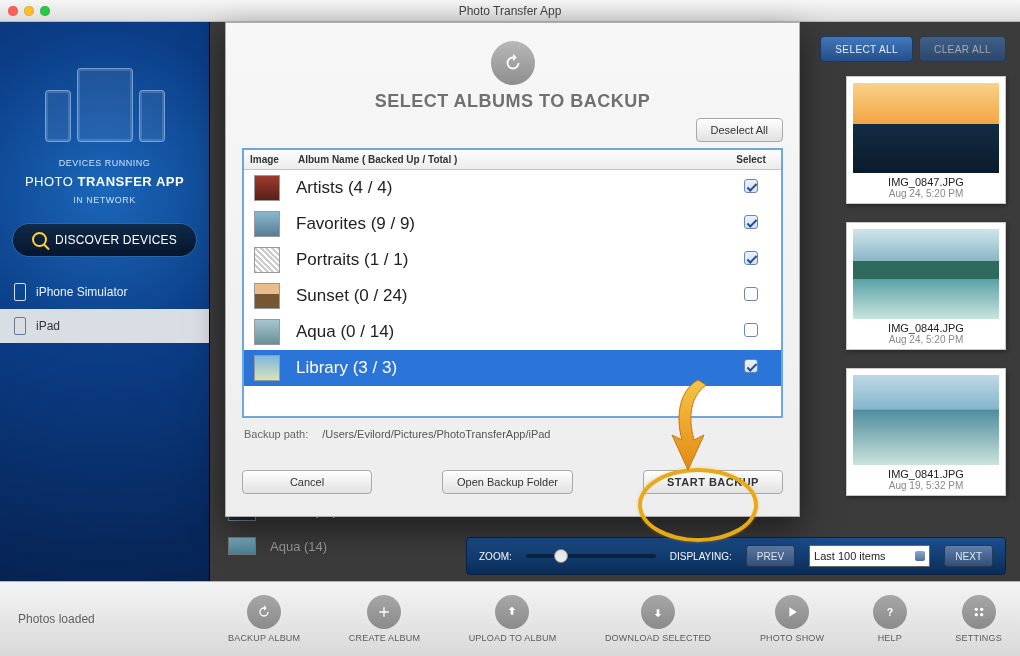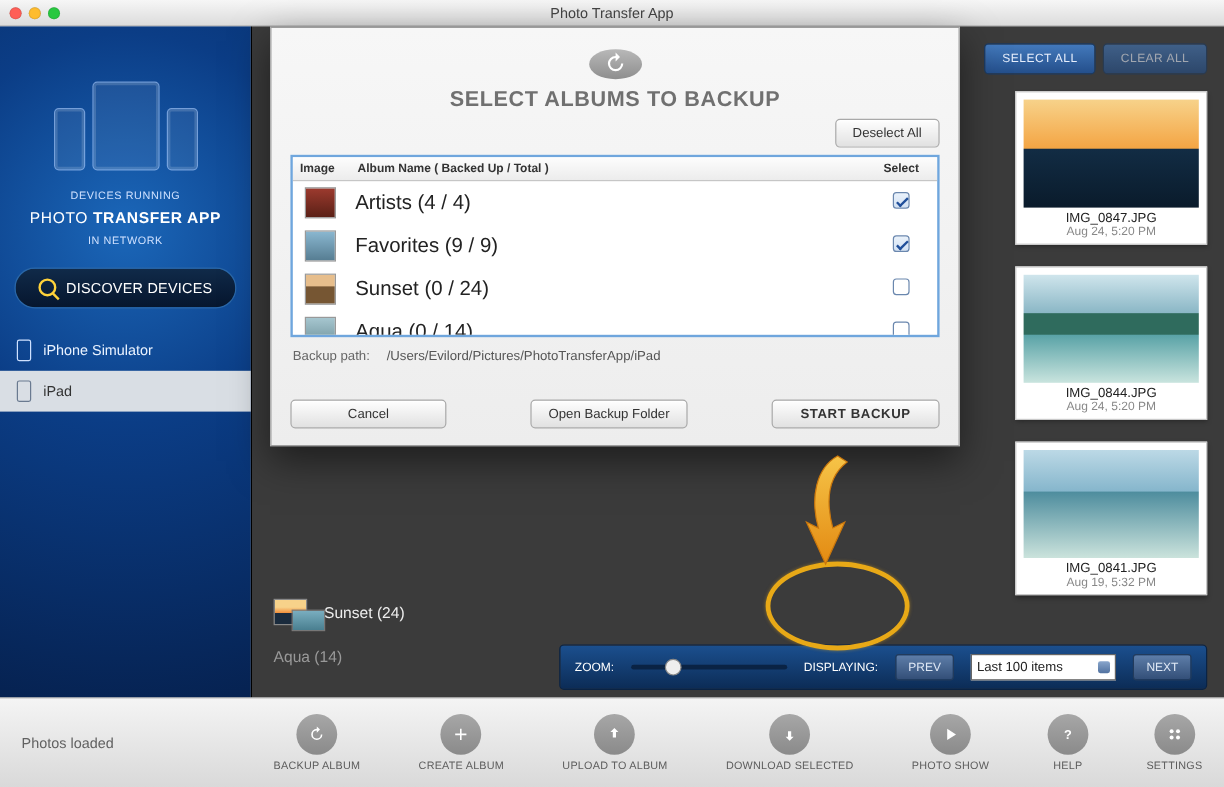--- a/index.html
+++ b/index.html
@@ -56,40 +56,40 @@
   .t-sunset{background:linear-gradient(#f7d28a 0%,#f4a544 45%,#122c44 46%,#0a1b2b 100%);}
   .t-beach1{background:linear-gradient(#cfe5ec 0%,#8bb7c6 35%,#2f6b5d 36%,#2f6b5d 55%,#5aa3a7 56%,#c9e4de 100%);}
   .t-beach2{background:linear-gradient(#bcd9e6 0%,#86b6cc 38%,#4e8d9e 39%,#cbe3dc 100%);}
   .topbtns{ position:absolute; top:14px; right:14px; display:flex; gap:6px;}
   .pillbtn{ height:26px; padding:0 14px; border-radius:4px;
     background:linear-gradient(#4379bc,#244f8b); color:#e6eefc; font-size:10px;
     border:1px solid #1c3b63; letter-spacing:.4px; cursor:pointer;}
   .pillbtn.dim{ opacity:.6;}
   .sunset-row{position:absolute;left:18px;bottom:56px;height:30px;display:flex;align-items:center;gap:14px;color:#eee;font-size:13px;}
   .sunset-row .sthumb{width:28px;height:22px;border:1px solid #888;background:linear-gradient(#f7d28a 30%,#f08b38 55%,#1a2b3d 56%);}
-  .aqua-row{position:absolute;left:18px;bottom:26px;display:flex;align-items:center;gap:14px;color:#999;font-size:13px;flex-direction:column;}
+  .aqua-row{position:absolute;left:18px;bottom:26px;display:flex;align-items:center;gap:14px;color:#999;font-size:13px;}
   .aqua-row .sthumb{width:28px;height:18px;border:1px solid #777;background:linear-gradient(#7aaec0,#4a7f90);}
   .zoombar{position:absolute;left:256px;right:14px;bottom:6px;height:38px;background:linear-gradient(#1b4f8e,#0c2c56);border-radius:4px;border:1px solid #0a2344;display:flex;align-items:center;padding:0 12px;gap:14px;color:#fff;font-size:10px;}
   .zoombar .track{width:130px;height:4px;border-radius:2px;background:#0a2344;position:relative;}
   .zoombar .knob{position:absolute;left:28px;top:-5px;width:14px;height:14px;border-radius:50%;background:#eee;border:1px solid #888;}
   .navbtn{height:22px;padding:0 10px;border-radius:3px;background:linear-gradient(#5e7ea9,#334f78);border:1px solid #223b5c;color:#dfe8f5;font-size:10px;cursor:pointer;}
   .dispsel{flex:1;max-width:150px;height:22px;background:#fff;border:1px solid #666;font-size:11px;padding:0 4px;position:relative;display:flex;align-items:center;color:#222;}
   .dispsel::after{content:"";position:absolute;right:4px;top:50%;transform:translateY(-50%);width:10px;height:10px;background:linear-gradient(#89a6cc,#5172a0);border-radius:2px;}
 
   
   .toolbar{height:75px;background:linear-gradient(#f4f4f4,#d9d9d9);border-top:1px solid #b3b3b3;display:flex;align-items:center;}
   .status{flex:0 0 210px;color:#616161;font-size:12px;padding-left:18px;}
   .tools{flex:1;display:flex;justify-content:space-between;padding:0 18px;}
   .tool{display:flex;flex-direction:column;align-items:center;gap:4px;cursor:pointer;color:#5c5c5c;font-size:9px;letter-spacing:.2px;}
   .tool .circ{width:34px;height:34px;border-radius:50%;background:linear-gradient(#a7a7a7,#8a8a8a);display:flex;align-items:center;justify-content:center;color:#fff;}
   .tool svg{width:16px;height:16px;fill:#fff;}
 
   
   .dialog{
-    position:absolute; left:225px; top:22px; width:575px; height:350px;
+    position:absolute; left:225px; top:22px; width:575px; height:495px;
     background:linear-gradient(#f7f7f7,#ededed); border:1px solid #aeaeae;
     box-shadow:0 12px 30px rgba(0,0,0,.5); display:flex; flex-direction:column;
     padding:14px 16px 14px; z-index:50;
   }
   .dlg-icon{width:44px;height:44px;margin:4px auto 6px;border-radius:50%;background:linear-gradient(#b8b8b8,#8e8e8e);display:flex;align-items:center;justify-content:center;}
   .dlg-title{text-align:center;font-size:18px;font-weight:700;color:#707070;letter-spacing:.5px;margin-bottom:6px;}
   .deselect-row{display:flex;justify-content:flex-end;margin-bottom:6px;}
   .macbtn{height:24px;padding:0 14px;border-radius:4px;background:linear-gradient(#fefefe,#e1e1e1);border:1px solid #a9a9a9;font-size:11px;color:#333;cursor:pointer;box-shadow:inset 0 1px #fff;}
   .macbtn.wide{min-width:130px;}
   .macbtn.primary{min-width:140px;font-weight:600;letter-spacing:.5px;}
@@ -295,20 +295,25 @@
           <div class="thumb th-artists"></div>
           <div class="tname">Artists (4 / 4)</div>
           <div class="tsel"><span class="chk on"></span></div>
         </div>
         <div class="trow">
           <div class="thumb th-fav"></div>
           <div class="tname">Favorites (9 / 9)</div>
           <div class="tsel"><span class="chk on"></span></div>
         </div>
         <div class="trow">
+          <div class="thumb th-port"></div>
+          <div class="tname">Portraits (1 / 1)</div>
+          <div class="tsel"><span class="chk on"></span></div>
+        </div>
+        <div class="trow">
           <div class="thumb th-sunset"></div>
           <div class="tname">Sunset (0 / 24)</div>
           <div class="tsel"><span class="chk"></span></div>
         </div>
         <div class="trow">
           <div class="thumb th-aqua"></div>
           <div class="tname">Aqua (0 / 14)</div>
           <div class="tsel"><span class="chk"></span></div>
         </div>
         <div class="trow selected">

